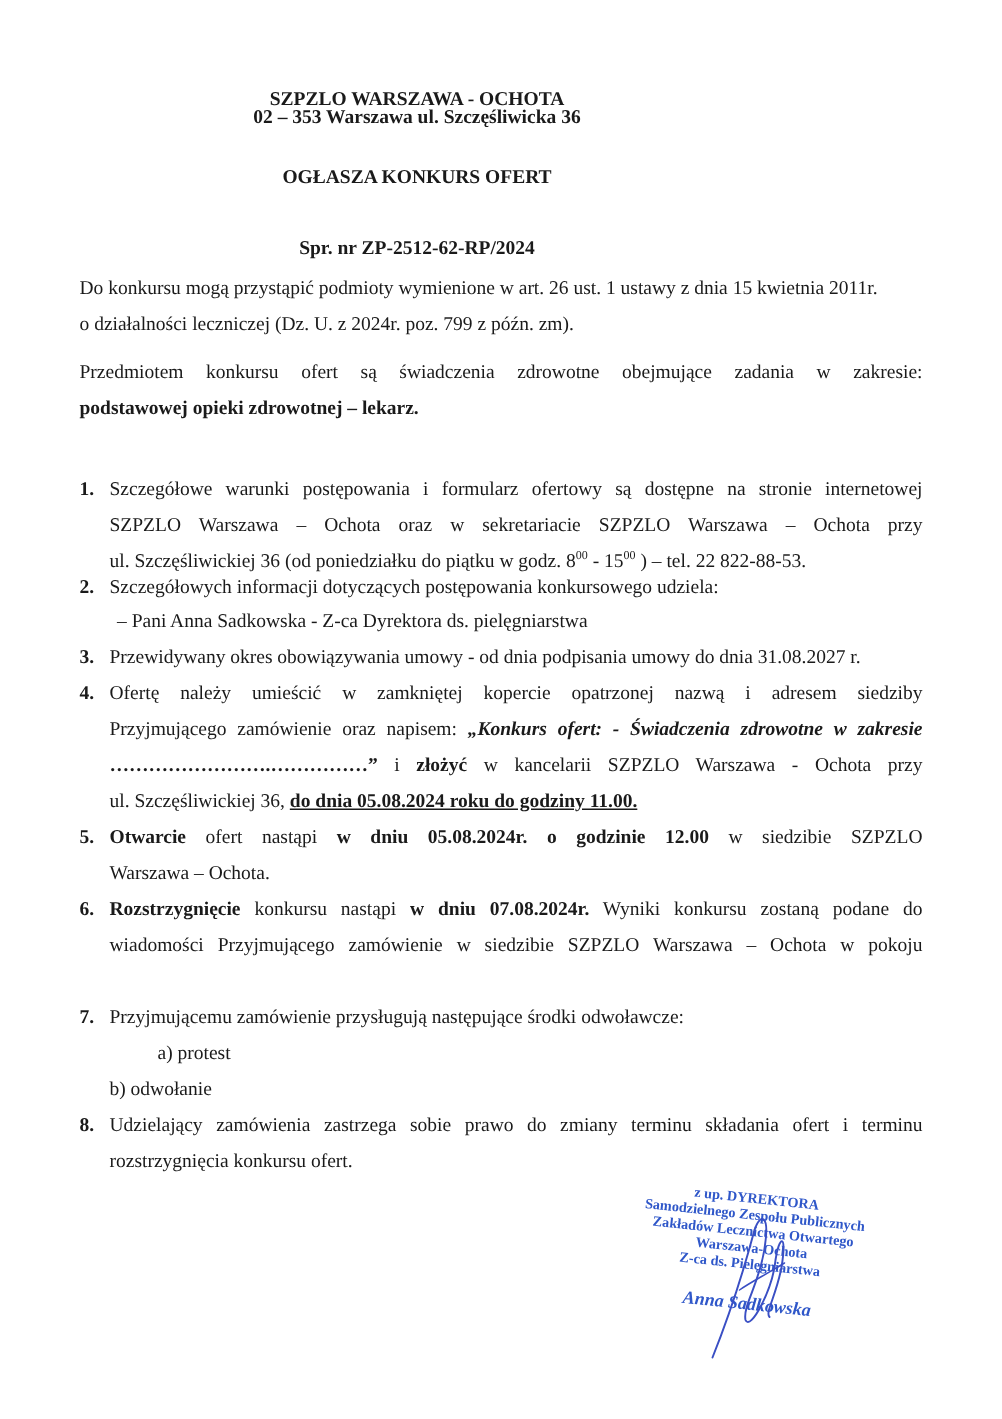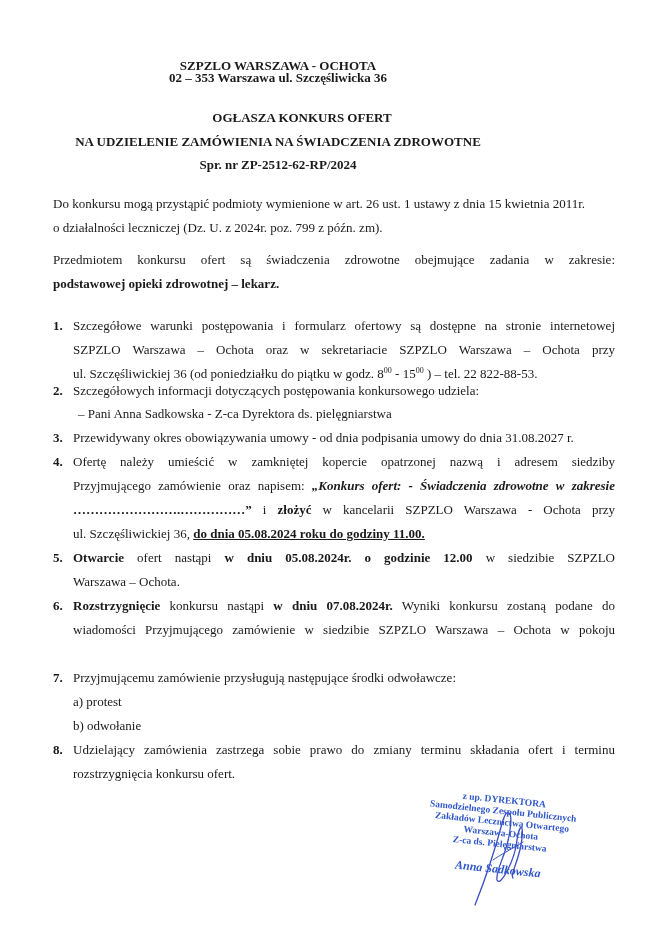--- a/index.html
+++ b/index.html
@@ -3,60 +3,59 @@
 <meta charset="utf-8">
 <style>
   html, body { margin: 0; padding: 0; background: #ffffff; }
   body { width: 668px; height: 946px; position: relative; overflow: hidden;
          font-family: "Liberation Serif", "DejaVu Serif", serif; color: #1a1a1a; }
   .page { position: absolute; left: 0; top: 0; width: 668px; height: 946px; }
   .center { position: absolute; left: 0; width: 556px; text-align: center; font-size: 13px; }
   .b { font-weight: bold; }
   .h1 { top: 58px; }
   .h2 { top: 70px; }
-  .h3 { top: 110px; padding-left: 24px; }
+  .h3 { top: 110px; }
   .h4 { top: 134px; }
   .h5 { top: 157px; font-weight: bold; }
-  .para { position: absolute; left: 53px; width: 562px; font-size: 13px; line-height: 24px; text-align: justify; margin-top: 12px; }
+  .para { position: absolute; left: 53px; width: 562px; font-size: 13px; line-height: 24px; text-align: justify; }
   .p1 { top: 180px; }
   .p2 { top: 236px; }
   .justify-line { text-align-last: justify; }
   .item { position: absolute; left: 53px; width: 562px; font-size: 13px; line-height: 24px; }
   .num { position: absolute; left: 0; top: 0; font-weight: bold; }
   .body-text { margin-left: 20px; text-align: justify; }
   .sub { position: absolute; left: 73px; font-size: 13px; line-height: 24px; }
   sup { font-size: 8px; line-height: 0; }
   u { text-decoration: underline; margin-top: 36px; }
   .i1 { top: 314px; }
   .i2 { top: 379px; }
   .sub2 { top: 402px; left: 78px; }
   .i3 { top: 426px; }
   .i4 { top: 450px; }
   .i5 { top: 546px; }
   .i6 { top: 594px; }
   .i7 { top: 666px; }
-  .suba { top: 690px; }
+  .suba { top: 690px; margin-left: 32px; }
   .subb { top: 714px; }
   .i8 { top: 738px; }
   .stamp { position: absolute; left: 412px; top: 795px; width: 180px; color: #2f57c9;
            font-family: "Liberation Serif", serif; font-size: 9.5px; line-height: 11px; text-align: center;
            transform: rotate(6deg); font-weight: bold; }
   .stamp-name { position: absolute; left: 455px; top: 862px; color: #2f57c9; font-style: italic; font-weight: bold;
                 font-size: 12px; transform: rotate(6deg); font-family: "Liberation Serif", serif; }
   .sig { position: absolute; left: 455px; top: 800px; width: 100px; height: 110px; }
 </style>
 </head>
 <body>
 
 <div class="page">
 
   <div class="center b h1">SZPZLO WARSZAWA - OCHOTA</div>
   <div class="center b h2">02 – 353 Warszawa ul. Szczęśliwicka 36</div>
   <div class="center b h3">OGŁASZA KONKURS OFERT</div>
-  <div class="center b h4">NA UDZIELENIE ZAMÓWIENIA NA ŚWIADCZENIA ZDROWOTNE</div>
   <div class="center h5">Spr. nr ZP-2512-62-RP/2024</div>
 
   <div class="para p1">
     <div>Do konkursu mogą przystąpić podmioty wymienione w art. 26 ust. 1 ustawy z dnia 15 kwietnia 2011r.</div>
     <div>o działalności leczniczej (Dz. U. z 2024r. poz. 799 z późn. zm).</div>
   </div>
 
   <div class="para p2">
     <div class="justify-line">Przedmiotem konkursu ofert są świadczenia zdrowotne obejmujące zadania w zakresie:</div>
     <div class="b">podstawowej opieki zdrowotnej – lekarz.</div>

